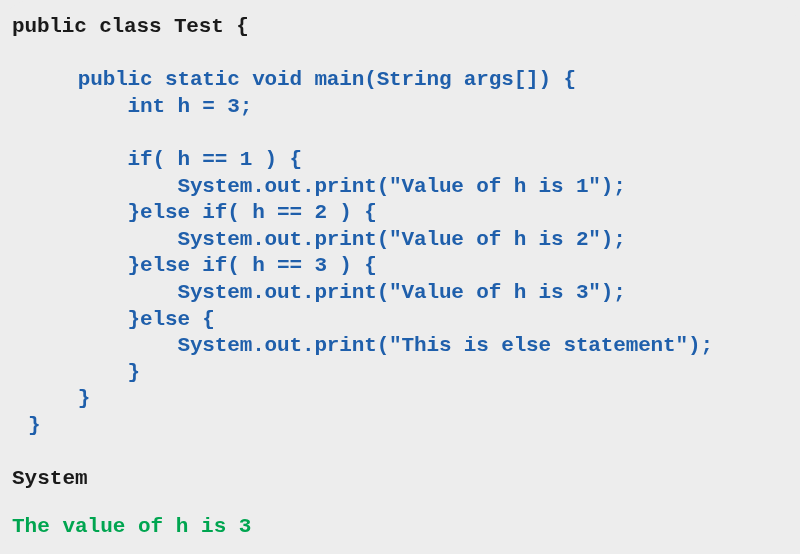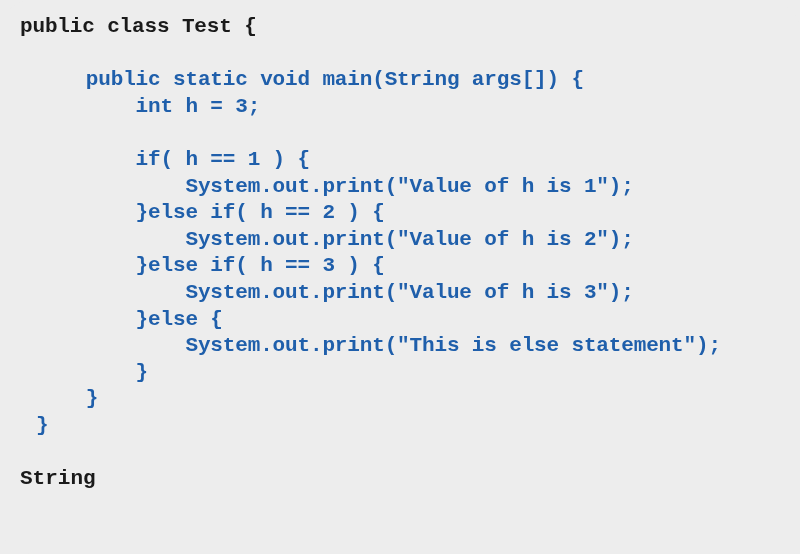--- a/index.html
+++ b/index.html
@@ -12,21 +12,21 @@
     background: #ededed;
     font-family: "Liberation Mono", "DejaVu Sans Mono", monospace;
     overflow: hidden;
   }
   #page {
     position: relative;
     width: 800px;
     height: 554px;
     background: #ededed;
     box-sizing: border-box;
-    padding: 14px 0 0 20px;
+    padding: 14px 0 0 12px;
     border-radius: 32px;
   }
   .code-block {
     margin: 0;
     padding: 0;
     font-family: "Liberation Mono", "DejaVu Sans Mono", monospace;
     font-size: 21px;
     font-weight: bold;
     line-height: 26.6px;
     white-space: pre;
@@ -66,18 +66,19 @@
 </style>
 </head>
 <body>
 
 <div id="page">
 
   <pre class="code-block"><span class="line c-dark">public class Test {</span><span class="line blank c-dark"></span><span class="line c-blue">    public static void main(String args[]) {</span><span class="line c-blue">        int h = 3;</span><span class="line blank c-blue"></span><span class="line c-blue">        if( h == 1 ) {</span><span class="line c-blue">            System.out.print("Value of h is 1");</span><span class="line c-blue">        }else if( h == 2 ) {</span><span class="line c-blue">            System.out.print("Value of h is 2");</span><span class="line c-blue">        }else if( h == 3 ) {</span><span class="line c-blue">            System.out.print("Value of h is 3");</span><span class="line c-blue">        }else {</span><span class="line c-blue">            System.out.print("This is else statement");</span><span class="line c-blue">        }</span><span class="line c-blue">    }</span><span class="line c-blue">}</span></pre>
 
   <div class="spacer-md"></div>
 
-  <div class="output-heading">String</div>
+  <div class="output-heading">System</div>
 
   <div class="spacer-sm"></div>
 
+  <div class="output-value">The value of h is 3</div>
 
 </div>
 
 </body></html>

